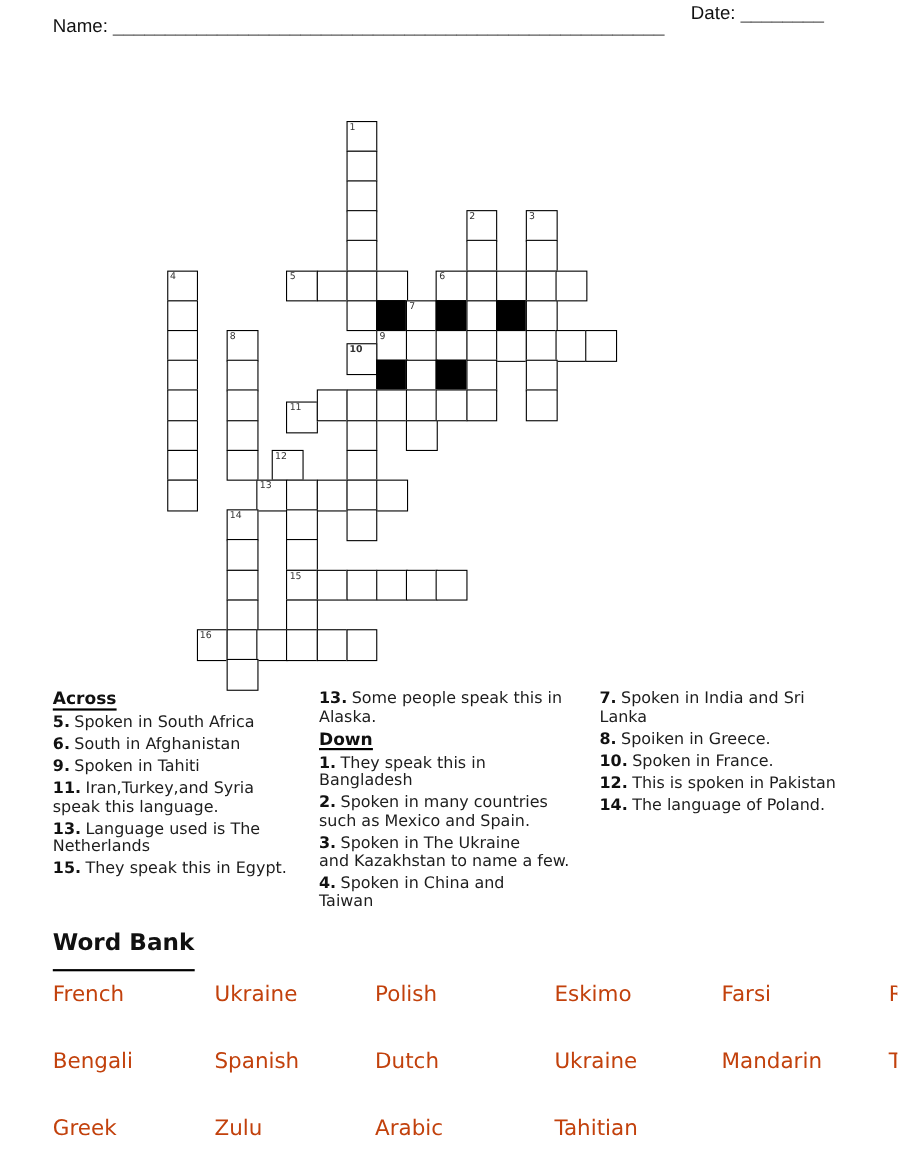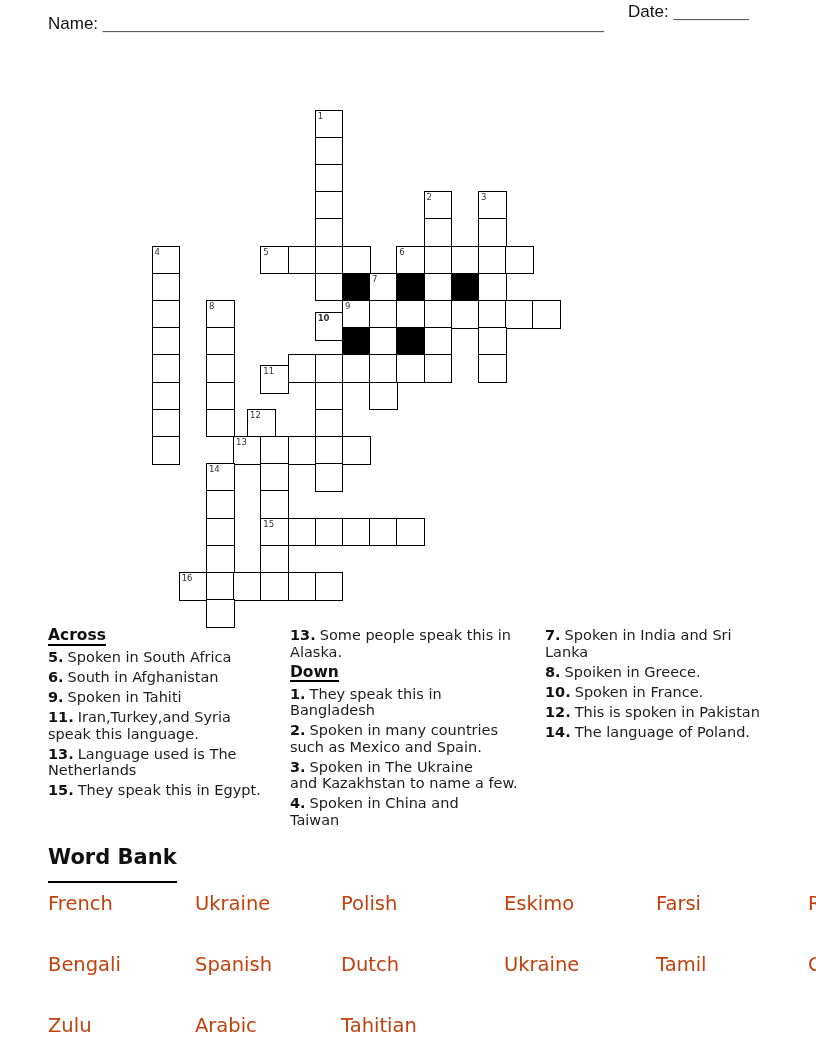--- a/index.html
+++ b/index.html
@@ -242,20 +242,21 @@
         <span>French</span>
         <span>Ukraine</span>
         <span>Polish</span>
         <span>Eskimo</span>
         <span>Farsi</span>
         <span>Russian</span>
         <span>Bengali</span>
         <span>Spanish</span>
         <span>Dutch</span>
         <span>Ukraine</span>
+        <span>Mandarin</span>
         <span>Tamil</span>
         <span>Greek</span>
         <span>Zulu</span>
         <span>Arabic</span>
         <span>Tahitian</span>
       </div>
   </div>
 
 </div>
 

